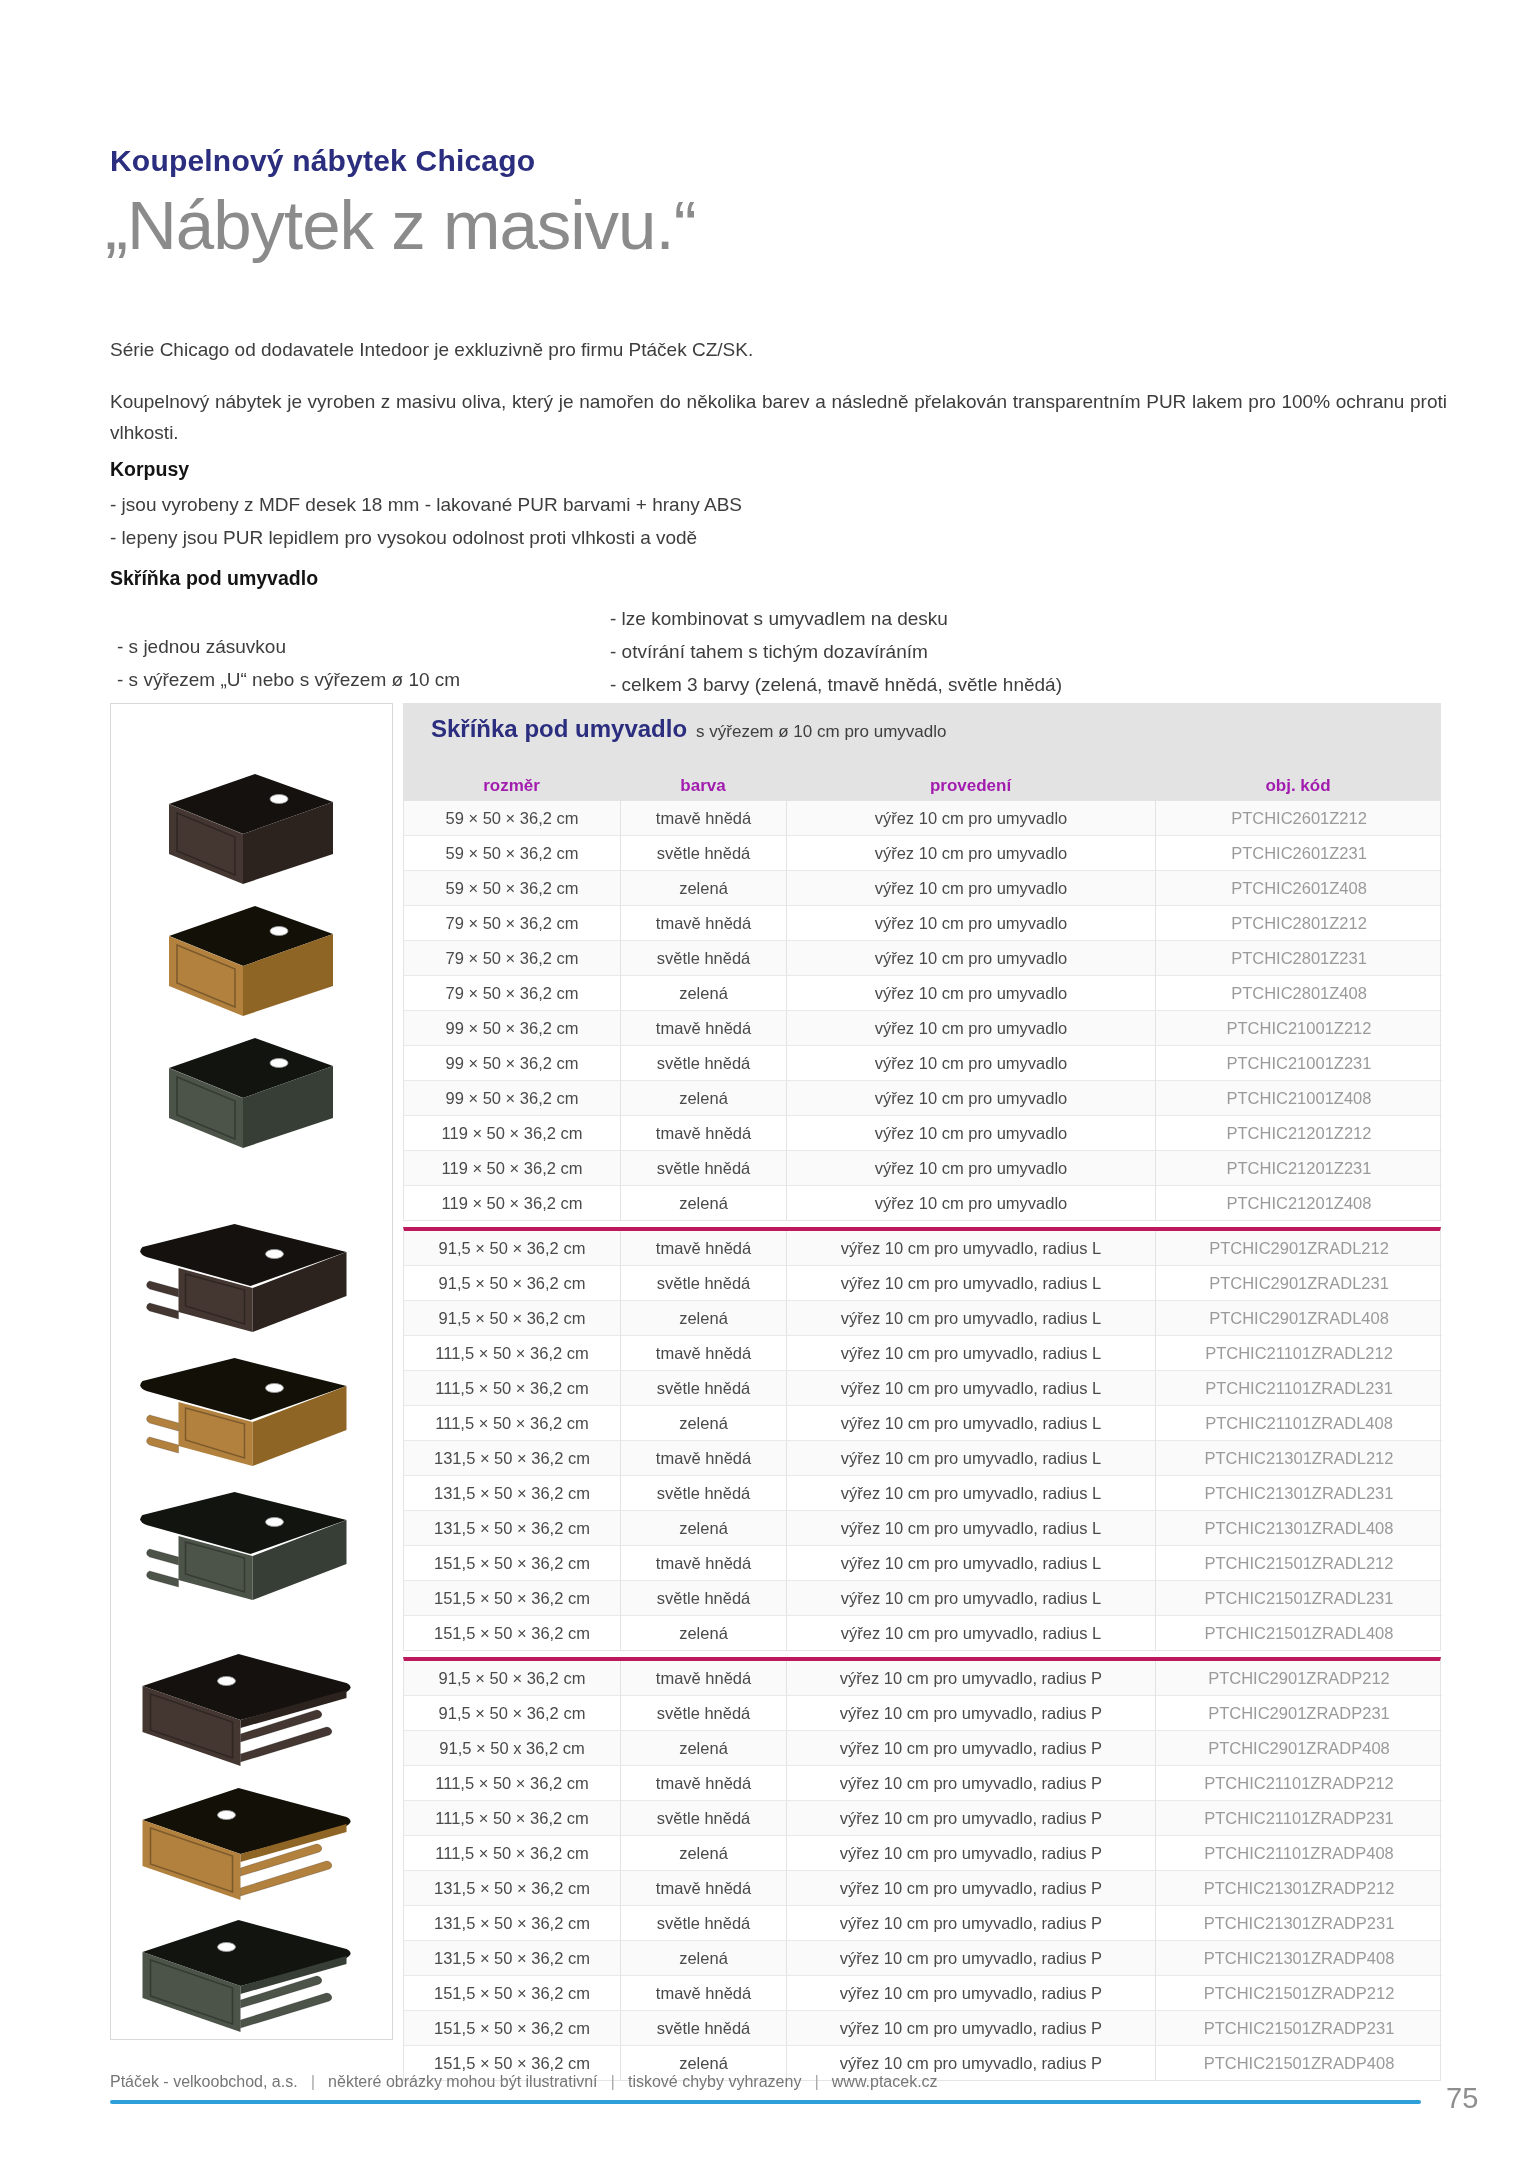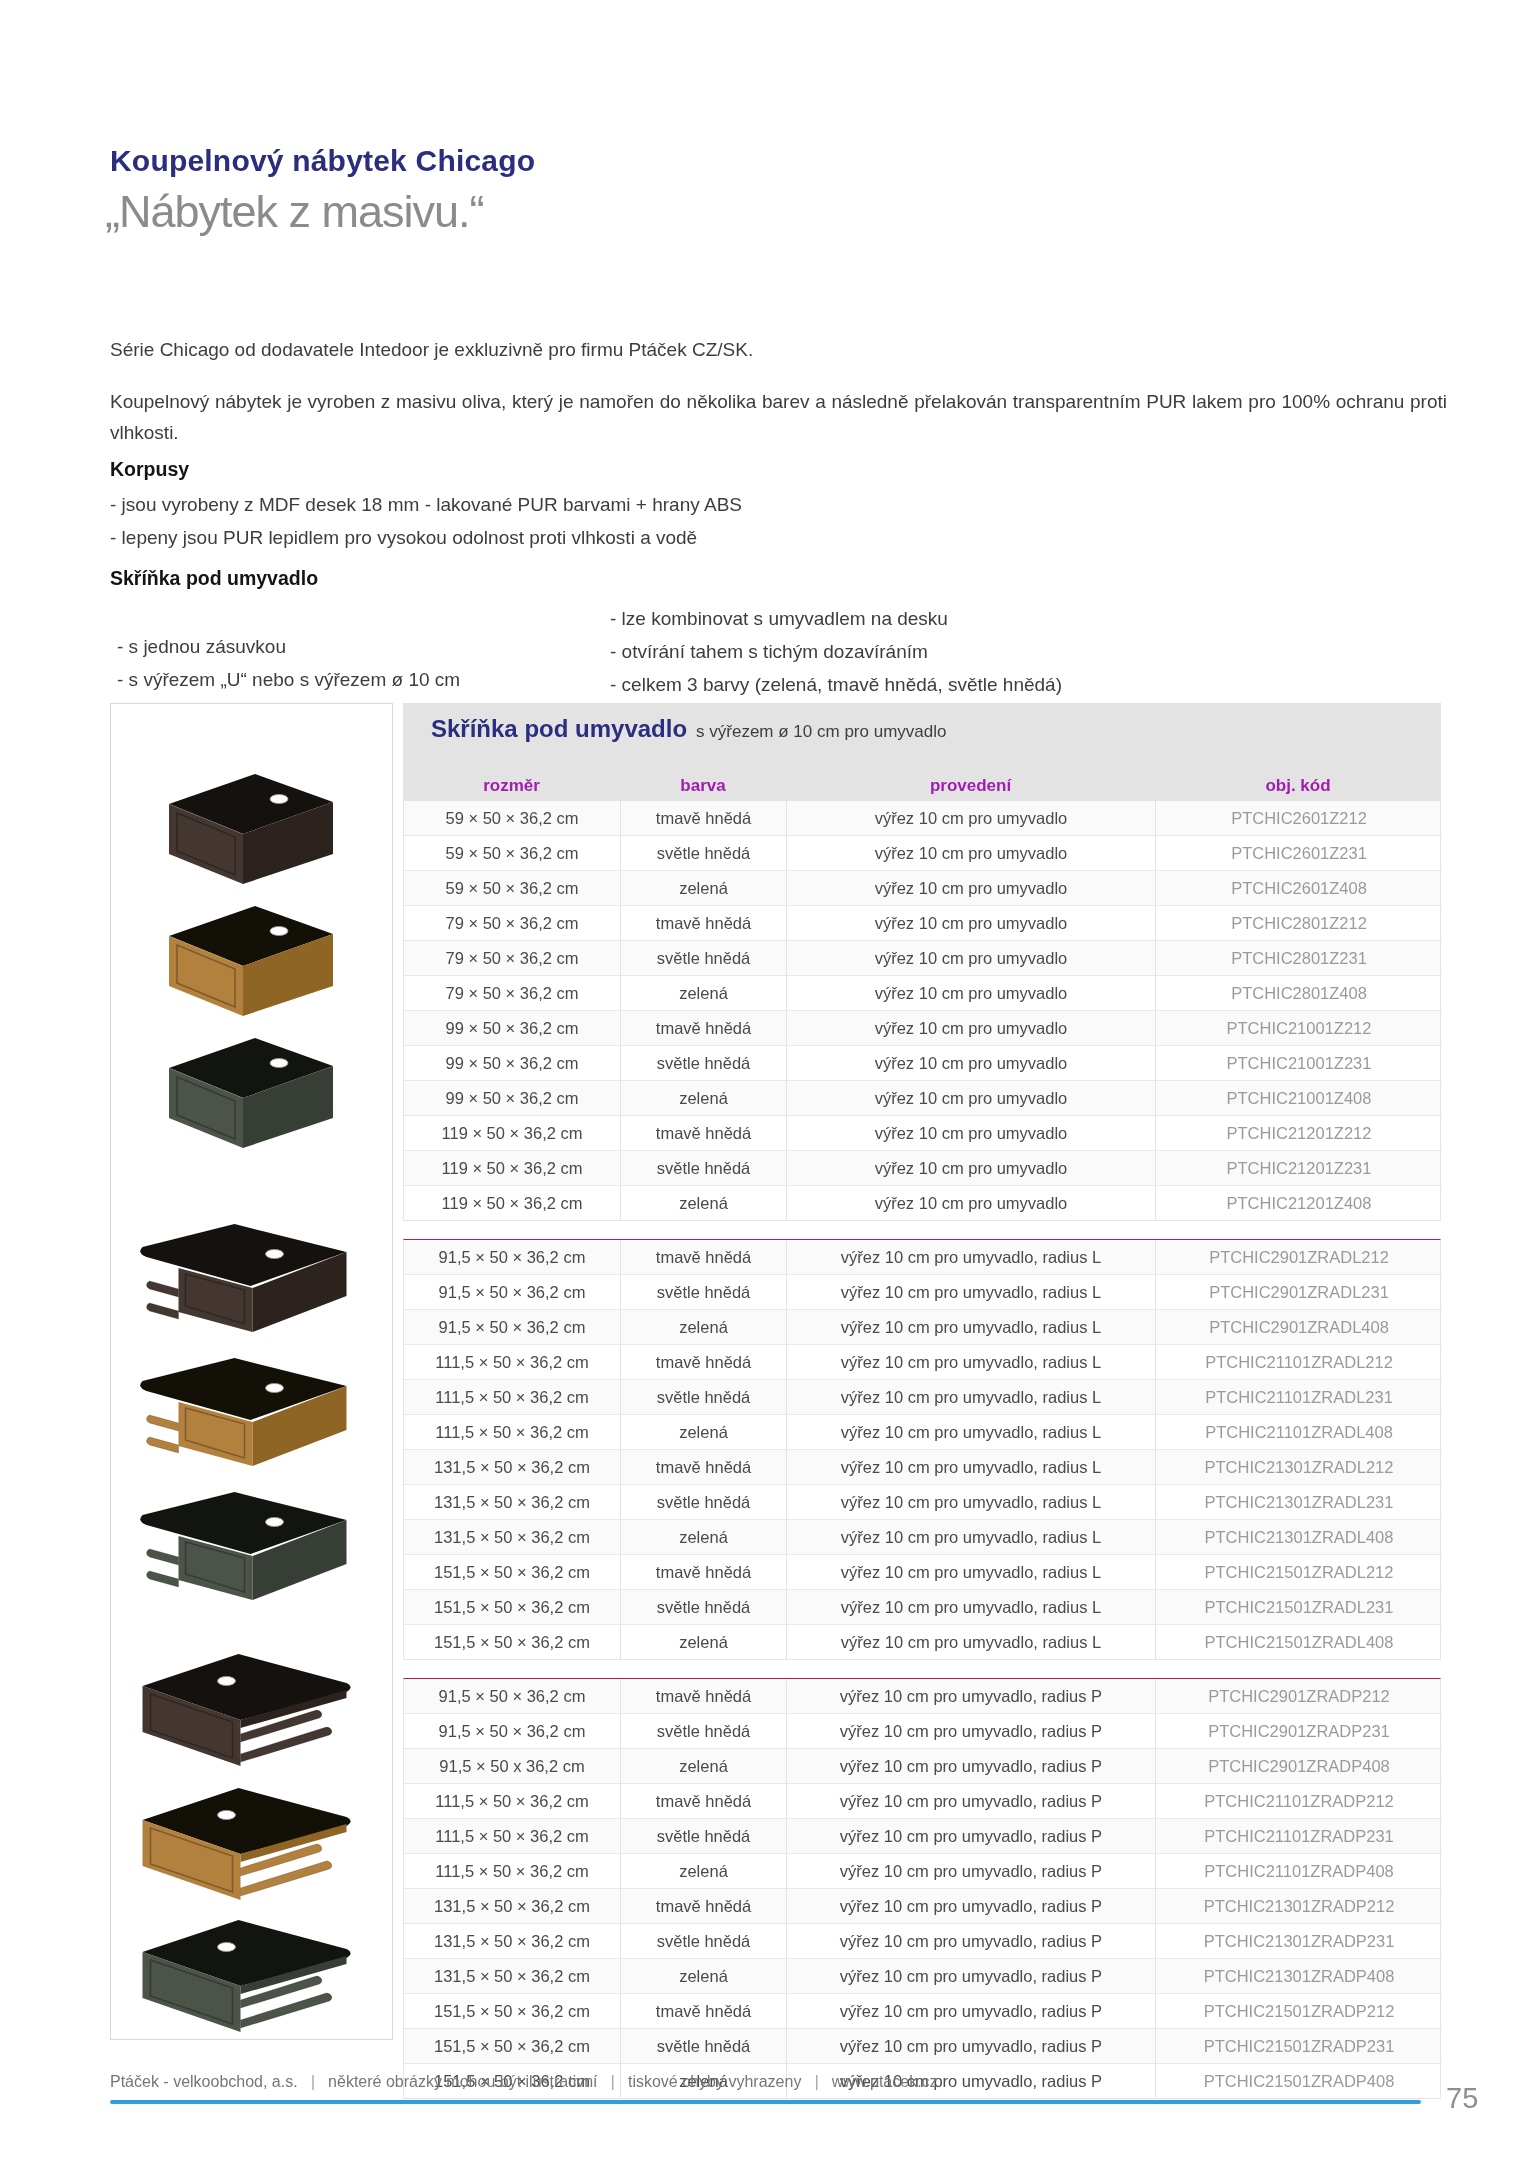--- a/index.html
+++ b/index.html
@@ -3,21 +3,21 @@
 <meta charset="utf-8">
 <style>
   html,body{margin:0;padding:0;background:#888;}
   .page{
     position:relative;width:1529px;height:2160px;background:#ffffff;
     font-family:Liberation Sans, sans-serif;color:#3d3d3d;
     margin:0 auto;overflow:hidden;
   }
   .abs{position:absolute;}
   .brand{left:110px;top:144px;font-size:30px;font-weight:bold;color:var(--accent);letter-spacing:.2px;}
-  .bigtitle{left:105px;top:186px;font-size:45px;font-weight:300;color:#8b8b8b;letter-spacing:-1px;}
+  .bigtitle{left:105px;top:186px;font-size:69px;font-weight:300;color:#8b8b8b;letter-spacing:-1px;}
   .para{left:110px;width:1337px;font-size:19px;line-height:31px;color:#3d3d3d;}
   .p1{top:334px;}
   .p2{top:386px;text-align:justify;}
   .subhead{left:110px;font-size:19.5px;font-weight:bold;color:#141414;}
   .h-korpusy{top:458px;}
   .h-skrinka{top:567px;}
   .bullets{font-size:19px;line-height:32.5px;color:#3d3d3d;}
   .b-korpusy{left:110px;top:489px;}
   .b-skr-left{left:110px;top:630px;line-height:33px;margin-left:7px;}
   .b-skr-right{left:610px;top:602px;line-height:33px;}
@@ -29,21 +29,21 @@
 
   
   .tbl{left:403px;top:703px;width:1038px;}
   .tbl-head{position:relative;height:98px;background:var(--headerbar);}
   .tbl-title-row{position:absolute;left:28px;top:12px;white-space:nowrap;}
   .tbl-title{font-size:24px;font-weight:bold;color:var(--accent);}
   .tbl-subtitle{font-size:17px;color:#3f3f3f;margin-left:9px;}
   .tbl-cols{position:absolute;left:0;bottom:5px;width:100%;display:grid;grid-template-columns:217px 166px 369px 286px;}
   .tbl-cols div{text-align:center;font-size:17px;font-weight:bold;color:#a21caf;}
   .tbl-block{border:1px solid #e5e5e5;border-top:none;background:#fff;}
-  .tbl-block.gap{margin-top:18px;border-top:1px solid #be185d;}
+  .tbl-block.gap{margin-top:6px;border-top:4px solid #be185d;}
   .trow{display:grid;grid-template-columns:217px 166px 369px 286px;}
   .trow:nth-child(odd){background:#fafafa;}
   .tcell{height:34px;line-height:34px;text-align:center;font-size:16.5px;color:#4a4a4a;
          border-bottom:1px solid #e9e9e9;border-right:1px solid #e3e3e3;
          white-space:nowrap;overflow:hidden;}
   .tcell.c3{border-right:none;color:var(--codecol);}
   .trow:last-child .tcell{border-bottom:none;}
 
   
   .footer-text{left:110px;top:2072px;font-size:16px;color:#767676;white-space:nowrap;}

